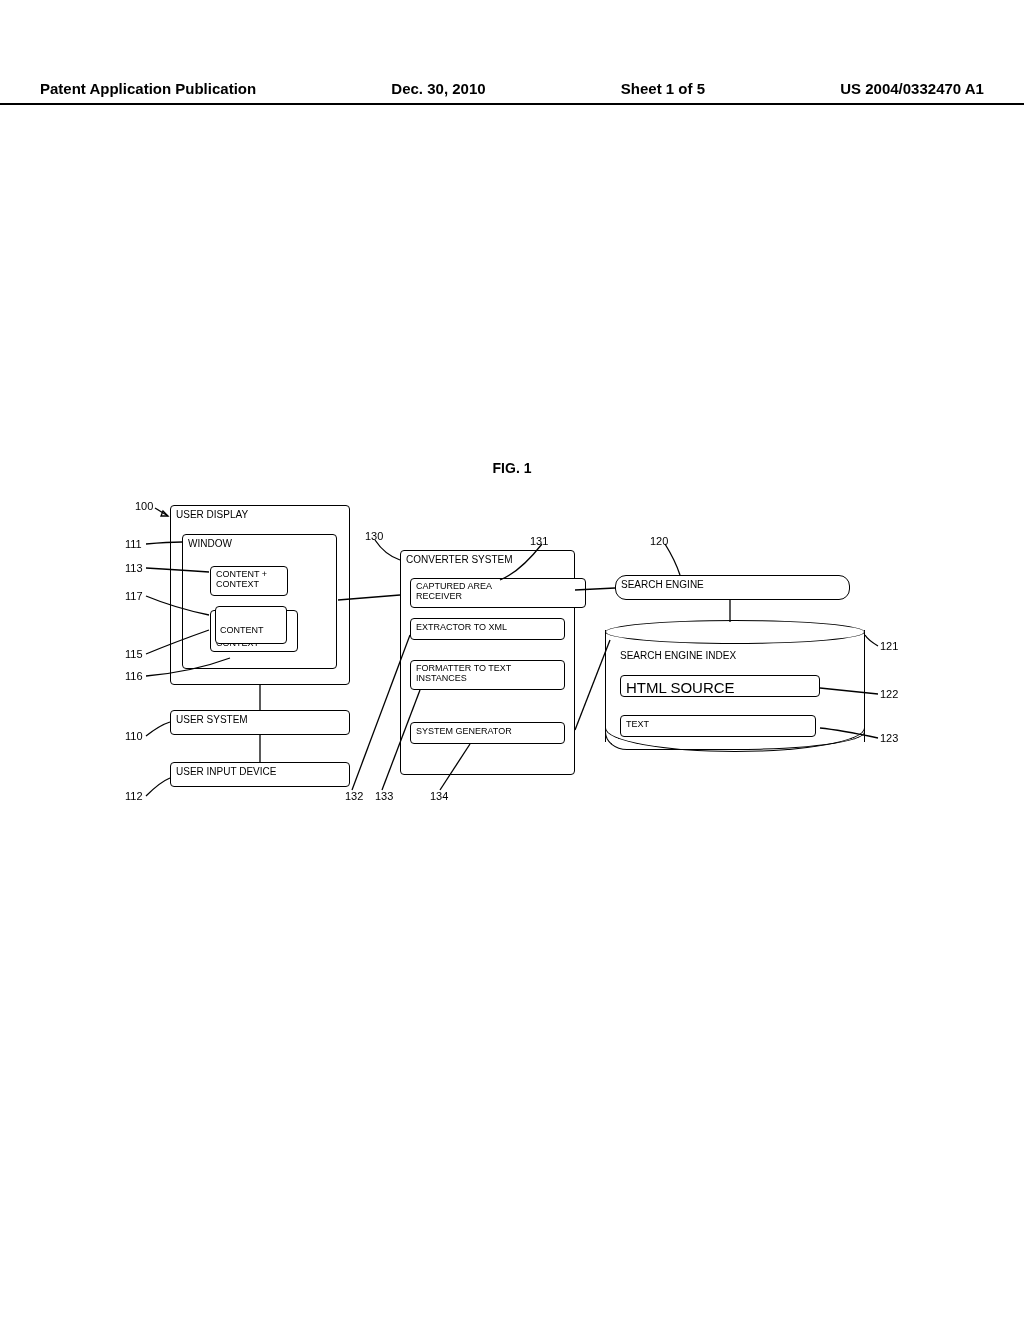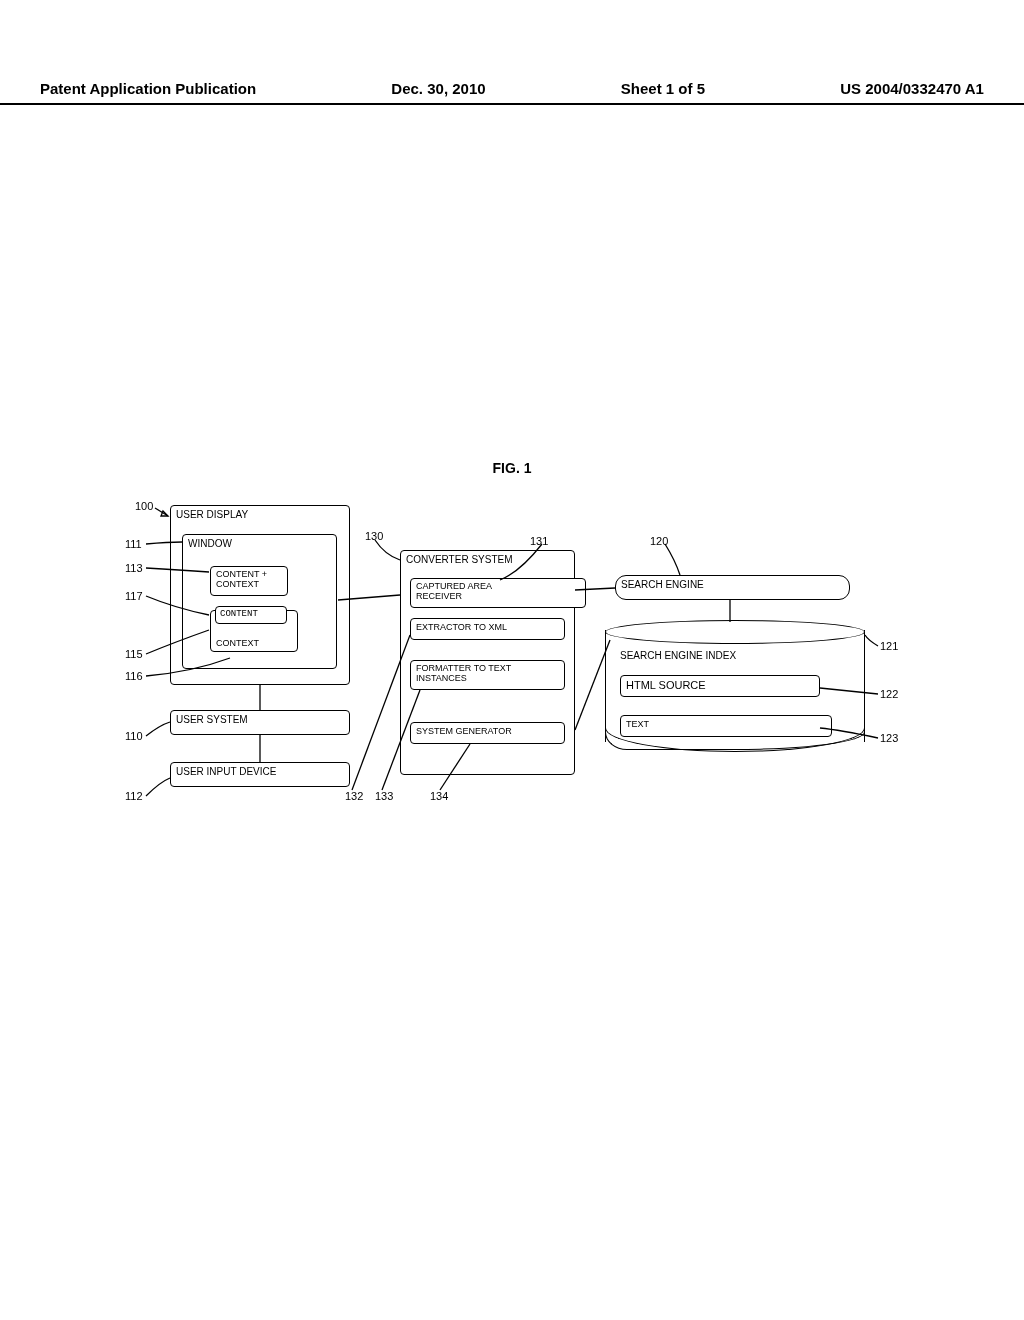--- a/index.html
+++ b/index.html
@@ -90,21 +90,21 @@
   <div class="box" style="left:62px; top:34px; width:155px; height:135px;">
     <span>WINDOW</span>
   </div>
 
   <div class="box" style="left:90px; top:66px; width:78px; height:30px; font-size:9px; line-height:1.1; white-space:pre;">CONTENT +
 CONTEXT</div>
 
   <div class="box" style="left:90px; top:110px; width:88px; height:42px; font-size:9px; padding:2px 4px;">
     <div style="position:absolute; bottom:3px; left:5px;">CONTEXT</div>
   </div>
-  <div class="box" style="left:95px; top:106px; width:72px; height:18px; font-size:9px; padding:2px 4px;font-family:Liberation Mono, monospace;">
+  <div class="box" style="left:95px; top:106px; width:72px; height:18px; font-size:9px; padding:18px 4px;">
     <span>CONTENT</span>
   </div>
 
   <div class="box" style="left:50px; top:210px; width:180px; height:25px;">
     <span>USER SYSTEM</span>
   </div>
 
   <div class="box" style="left:50px; top:262px; width:180px; height:25px;">
     <span>USER INPUT DEVICE</span>
   </div>
@@ -127,24 +127,24 @@
     <span>SEARCH  ENGINE</span>
   </div>
 
   <div style="position:absolute; left:485px; top:120px; width:260px; height:130px;">
     <div style="position:absolute; left:0; top:10px; width:260px; height:120px; border:1.5px solid #000; border-top:none; border-radius: 0 0 130px 22px / 0 0 18px 18px; background:#fff;"></div>
     <div class="cylinder-top" style="left:0; top:0; width:260px; height:24px;"></div>
     <div style="position:absolute; left:0; top:12px; width:260px; height:110px; border-left:1.5px solid #000; border-right:1.5px solid #000;"></div>
     <div style="position:absolute; left:0; bottom:-2px; width:260px; height:24px; border:1.5px solid #000; border-top:none; border-radius:0 0 50% 50% / 0 0 100% 100%;"></div>
     <span class="label" style="left:15px; top:30px; font-size:10px;">SEARCH ENGINE INDEX</span>
   </div>
-  <div class="box" style="left:500px; top:175px; width:200px; height:22px; font-size:11px;">
+  <div class="box" style="left:500px; top:175px; width:200px; height:22px; font-size:15px;">
     <span>HTML SOURCE</span>
   </div>
-  <div class="box" style="left:500px; top:215px; width:212px; height:22px; font-size:9px;">
+  <div class="box" style="left:500px; top:215px; width:196px; height:22px; font-size:9px;">
     <span>TEXT</span>
   </div>
 
   <span class="label" style="left:15px; top:0px;">100</span>
   <span class="label" style="left:5px; top:38px;">111</span>
   <span class="label" style="left:5px; top:62px;">113</span>
   <span class="label" style="left:5px; top:90px;">117</span>
   <span class="label" style="left:5px; top:148px;">115</span>
   <span class="label" style="left:5px; top:170px;">116</span>
   <span class="label" style="left:5px; top:230px;">110</span>

